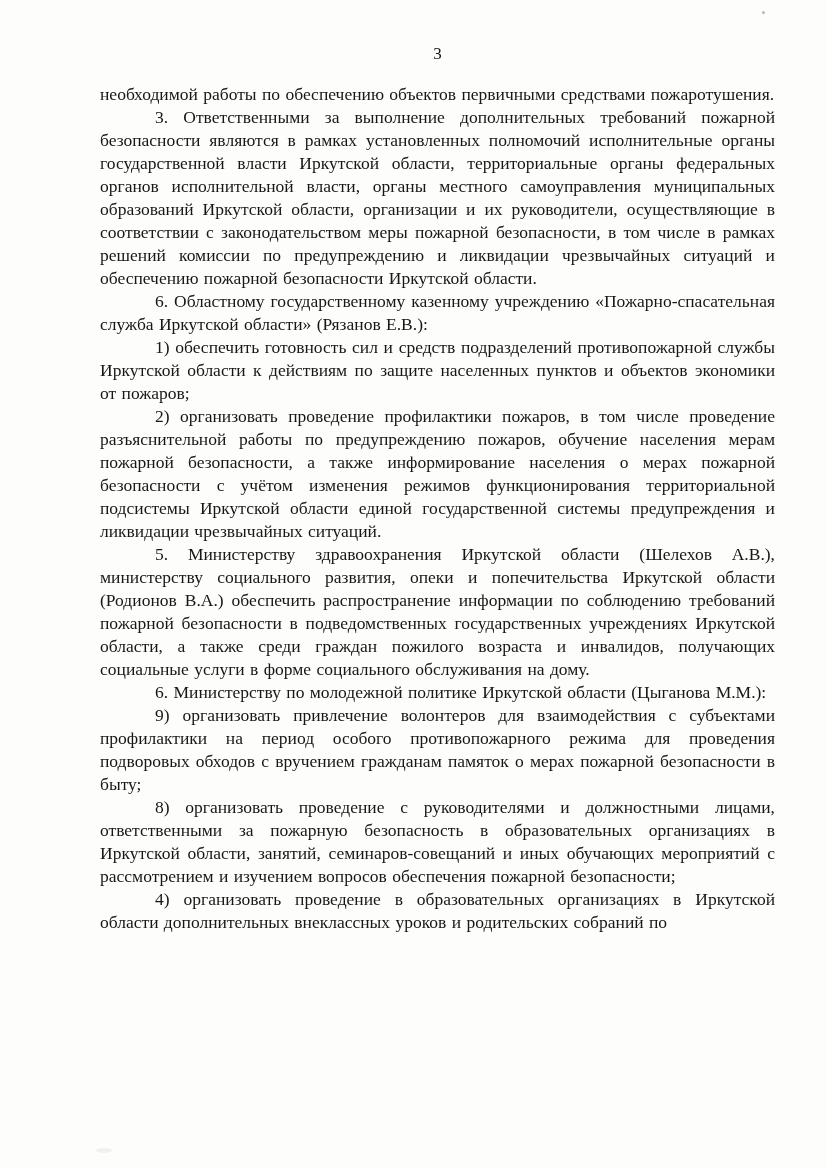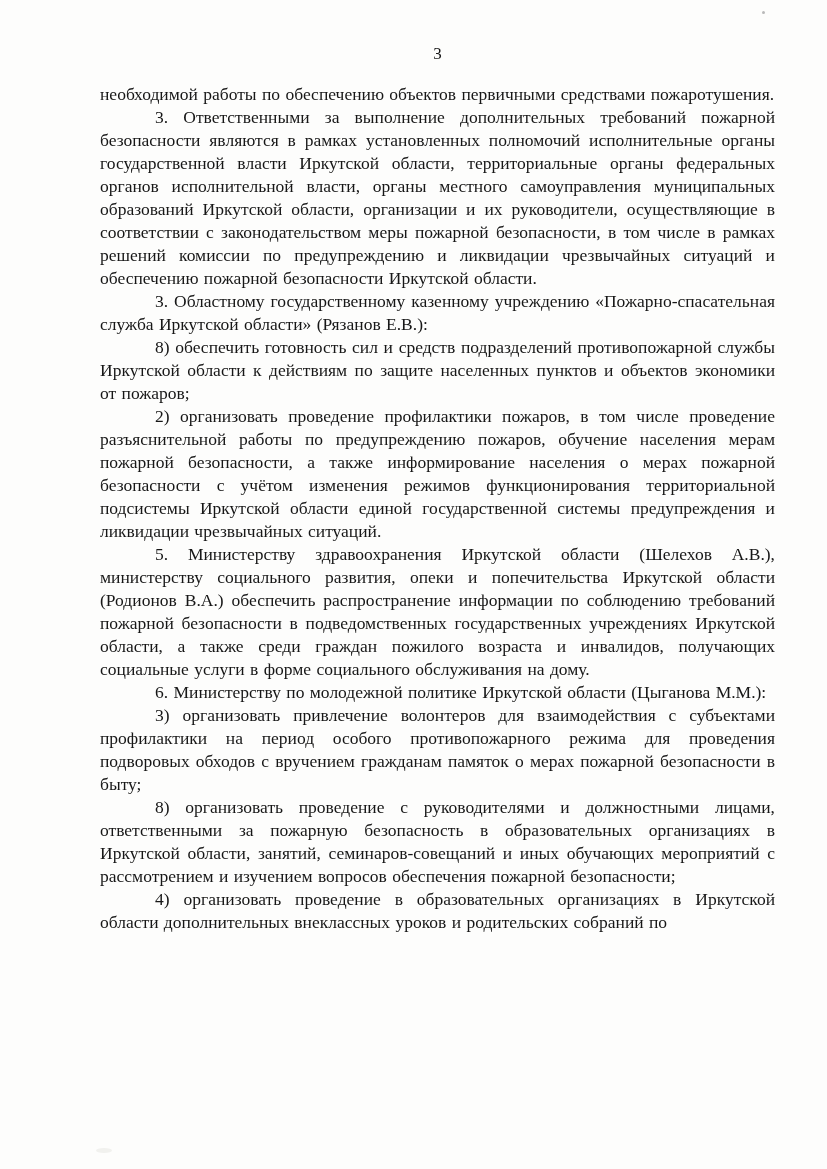--- a/index.html
+++ b/index.html
@@ -66,24 +66,24 @@
 <body>
 
 <div class="sheet">
   <div class="speck-top-right"></div>
 
   <div class="page-number">3</div>
 
   <div class="body-text">
     <p class="no-indent">необходимой работы по обеспечению объектов первичными средствами пожаротушения.</p>
     <p>3. Ответственными за выполнение дополнительных требований пожарной безопасности являются в рамках установленных полномочий исполнительные органы государственной власти Иркутской области, территориальные органы федеральных органов исполнительной власти, органы местного самоуправления муниципальных образований Иркутской области, организации и их руководители, осуществляющие в соответствии с законодательством меры пожарной безопасности, в том числе в рамках решений комиссии по предупреждению и ликвидации чрезвычайных ситуаций и обеспечению пожарной безопасности Иркутской области.</p>
-    <p>3. Областному государственному казенному учреждению «Пожарно-спасательная служба Иркутской области» (Рязанов Е.В.):</p>
-    <p>8) обеспечить готовность сил и средств подразделений противопожарной службы Иркутской области к действиям по защите населенных пунктов и объектов экономики от пожаров;</p>
+    <p>6. Областному государственному казенному учреждению «Пожарно-спасательная служба Иркутской области» (Рязанов Е.В.):</p>
+    <p>1) обеспечить готовность сил и средств подразделений противопожарной службы Иркутской области к действиям по защите населенных пунктов и объектов экономики от пожаров;</p>
     <p>2) организовать проведение профилактики пожаров, в том числе проведение разъяснительной работы по предупреждению пожаров, обучение населения мерам пожарной безопасности, а также информирование населения о мерах пожарной безопасности с учётом изменения режимов функционирования территориальной подсистемы Иркутской области единой государственной системы предупреждения и ликвидации чрезвычайных ситуаций.</p>
     <p>5. Министерству здравоохранения Иркутской области (Шелехов А.В.), министерству социального развития, опеки и попечительства Иркутской области (Родионов В.А.) обеспечить распространение информации по соблюдению требований пожарной безопасности в подведомственных государственных учреждениях Иркутской области, а также среди граждан пожилого возраста и инвалидов, получающих социальные услуги в форме социального обслуживания на дому.</p>
     <p>6. Министерству по молодежной политике Иркутской области (Цыганова М.М.):</p>
-    <p>3) организовать привлечение волонтеров для взаимодействия с субъектами профилактики на период особого противопожарного режима для проведения подворовых обходов с вручением гражданам памяток о мерах пожарной безопасности в быту;</p>
+    <p>9) организовать привлечение волонтеров для взаимодействия с субъектами профилактики на период особого противопожарного режима для проведения подворовых обходов с вручением гражданам памяток о мерах пожарной безопасности в быту;</p>
     <p>8) организовать проведение с руководителями и должностными лицами, ответственными за пожарную безопасность в образовательных организациях в Иркутской области, занятий, семинаров-совещаний и иных обучающих мероприятий с рассмотрением и изучением вопросов обеспечения пожарной безопасности;</p>
     <p>4) организовать проведение в образовательных организациях в Иркутской области дополнительных внеклассных уроков и родительских собраний по</p>
   </div>
 
   <div class="speck-bottom-left"></div>
 </div>
 
 </body></html>

